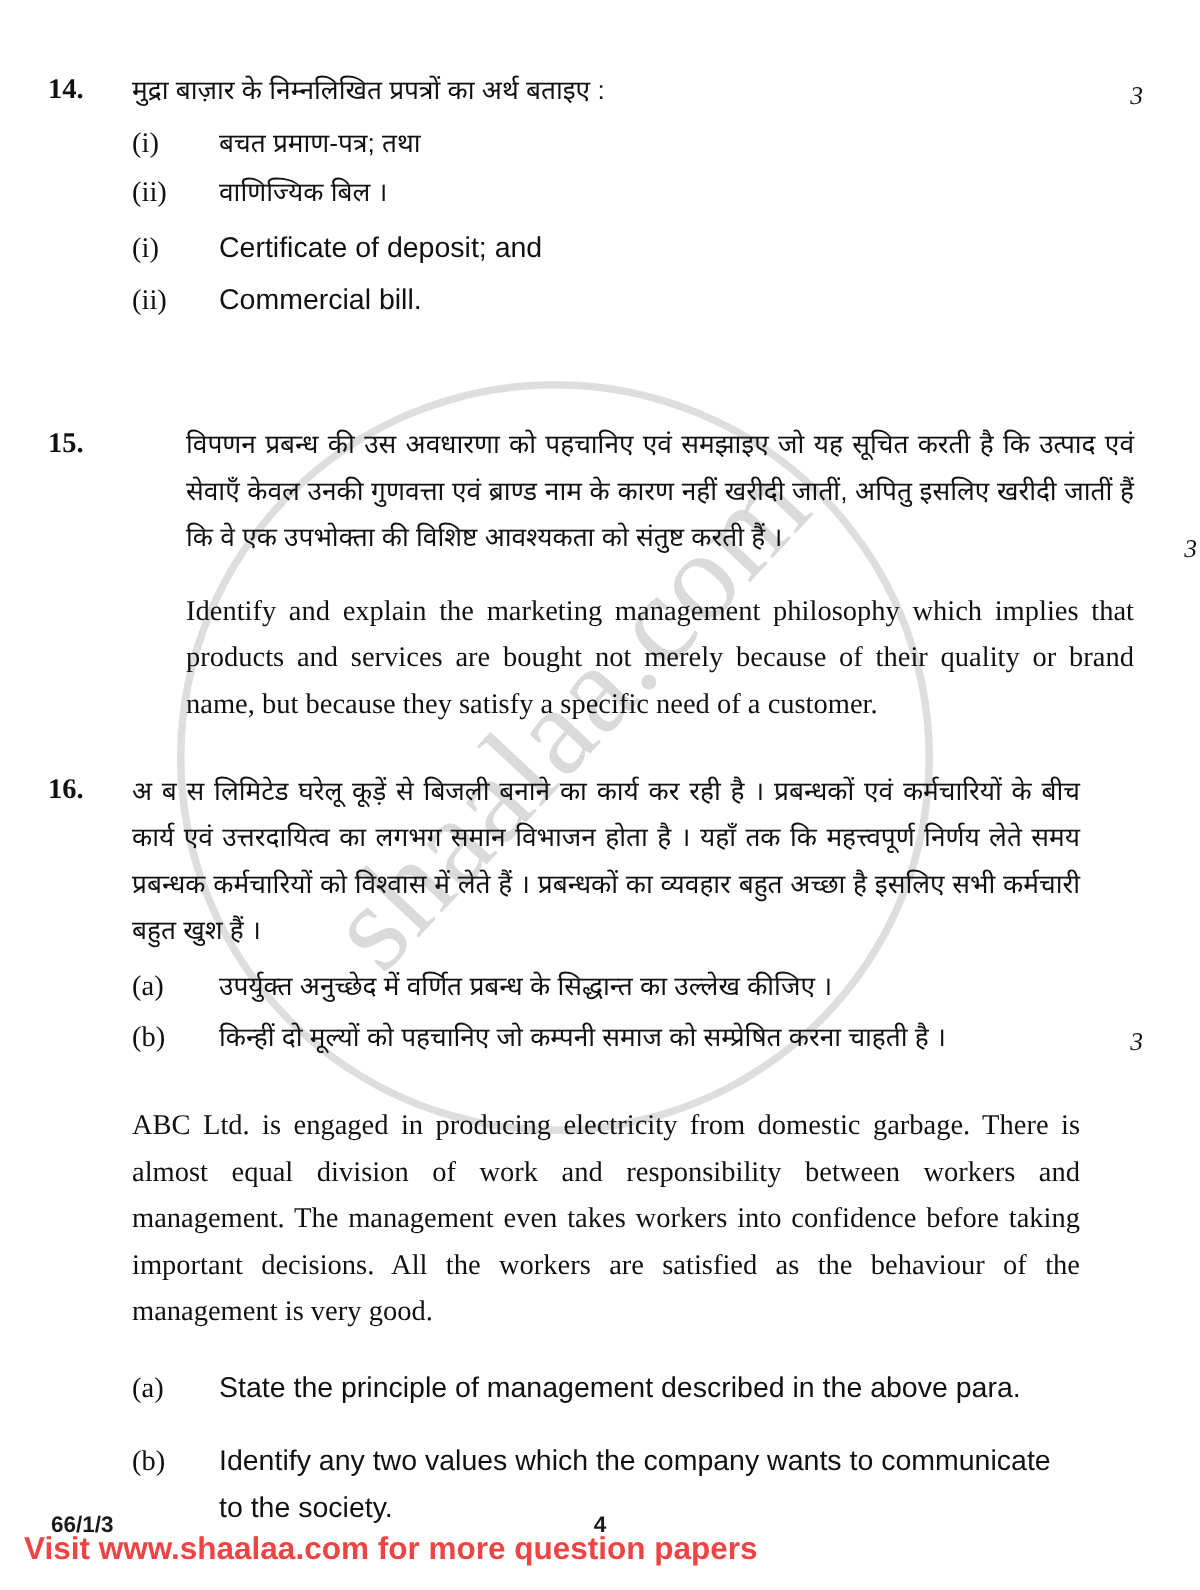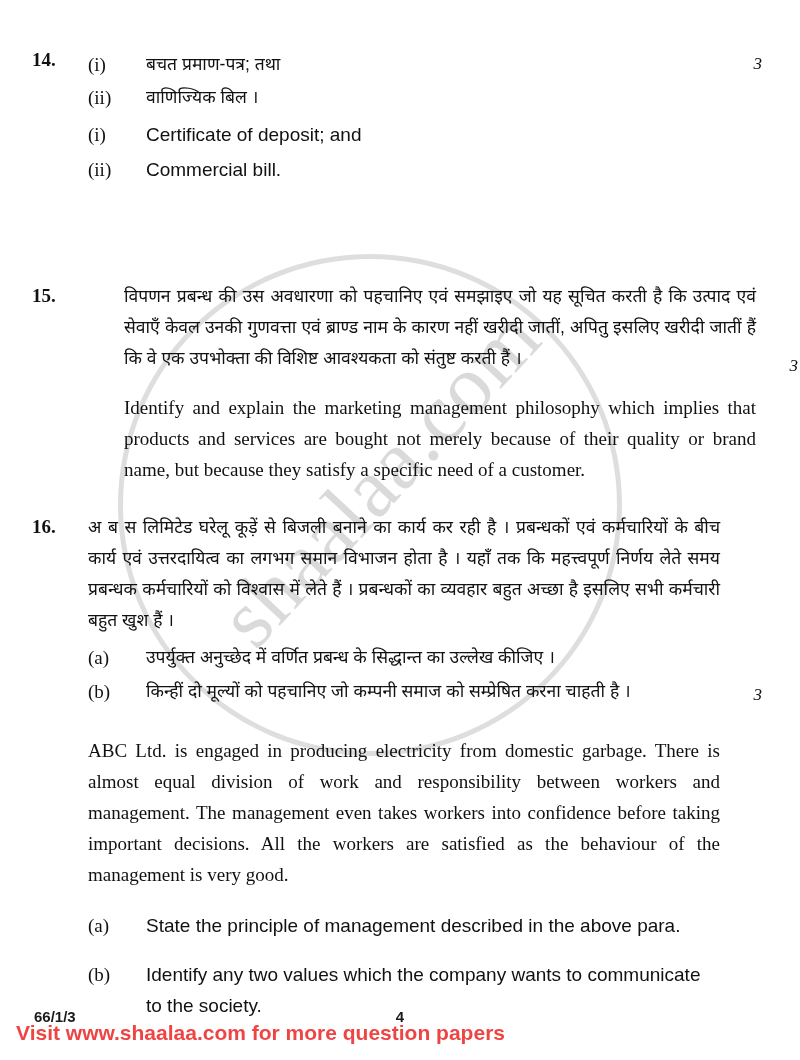--- a/index.html
+++ b/index.html
@@ -182,20 +182,21 @@
   <div class="wm-circle"></div>
   <div class="wm-text">shaalaa.com</div>
 </div>
 
 <div id="page">
 
   <div class="q-block" style="top:45px;">
     <div class="q-num">14.</div>
     <div class="marks" style="top:4px;">3</div>
     <div class="q-body">
+      <p class="para-hi">मुद्रा बाज़ार के निम्नलिखित प्रपत्रों का अर्थ बताइए :</p>
 
       <div class="subitem" style="margin-top:4px;">
         <span class="label lbl-serif">(i)</span>
         <span class="content txt-hi">बचत प्रमाण-पत्र; तथा</span>
       </div>
       <div class="subitem" style="margin-top:2px;">
         <span class="label lbl-serif">(ii)</span>
         <span class="content txt-hi">वाणिज्यिक बिल ।</span>
       </div>
 

